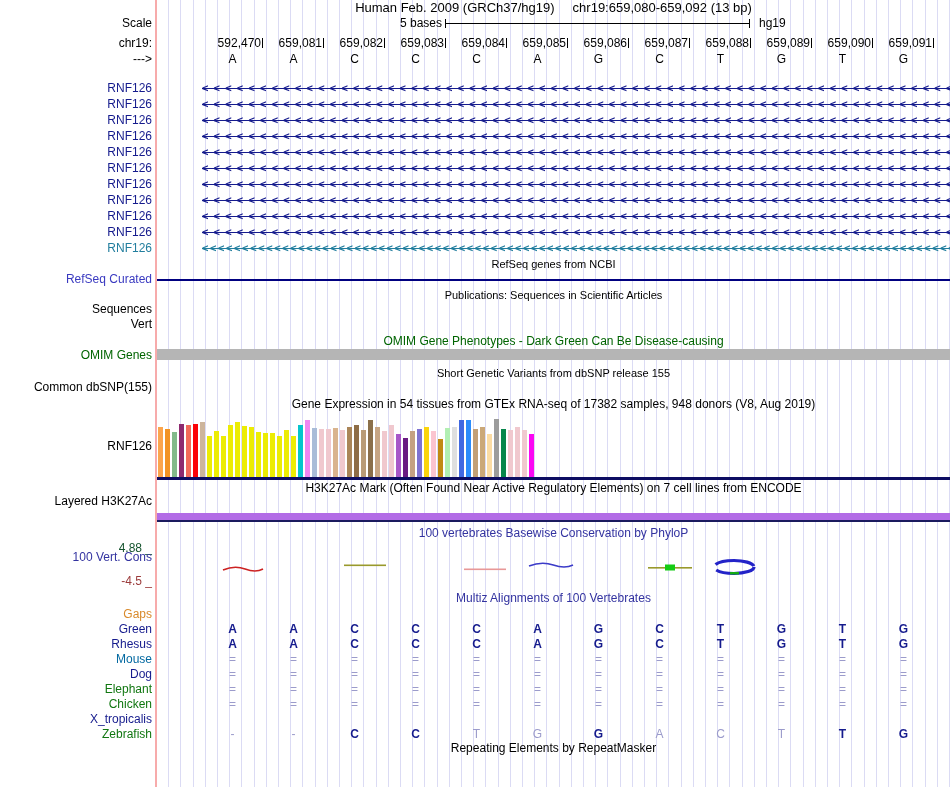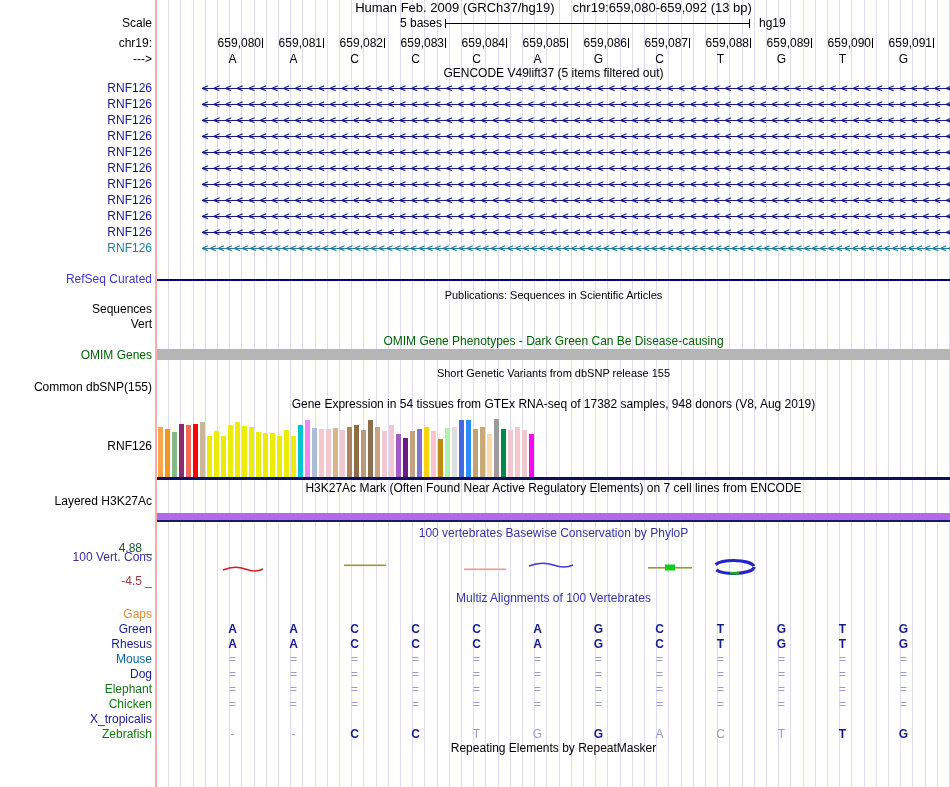--- a/index.html
+++ b/index.html
@@ -49,21 +49,21 @@
       <span class="scale-text">5 bases</span>
       <div class="scale-line"></div>
       <span class="scale-genome">hg19</span>
     </div>
   </div>
 
   <div class="row" style="top:36px">
     <div class="lbl">chr19:</div>
     <div class="trk cols" id="pos-cols">
         <div class="cell pos-cell">
-          <span>659,080</span>
+          <span>592,470</span>
           <span class="tick"></span>
         </div>
         <div class="cell pos-cell">
           <span>659,081</span>
           <span class="tick"></span>
         </div>
         <div class="cell pos-cell">
           <span>659,082</span>
           <span class="tick"></span>
         </div>
@@ -119,21 +119,20 @@
         <div class="cell seq-cell">G</div>
         <div class="cell seq-cell">C</div>
         <div class="cell seq-cell">T</div>
         <div class="cell seq-cell">G</div>
         <div class="cell seq-cell">T</div>
         <div class="cell seq-cell">G</div>
         <div class="cell seq-cell">C</div>
       </div>
   </div>
 
-  <div class="ctitle" style="top:66px">GENCODE V49lift37 (5 items filtered out)</div>
   <div id="gencode-rows">
       <div class="row" style="top: 81px;">
         <div class="lbl" style="color: rgb(21, 27, 141);">RNF126</div>
         <div class="trk arrows" style="color: rgb(21, 27, 141); letter-spacing: 5.2px; background-image: linear-gradient(rgb(21, 27, 141), rgb(21, 27, 141));">&lt;&lt;&lt;&lt;&lt;&lt;&lt;&lt;&lt;&lt;&lt;&lt;&lt;&lt;&lt;&lt;&lt;&lt;&lt;&lt;&lt;&lt;&lt;&lt;&lt;&lt;&lt;&lt;&lt;&lt;&lt;&lt;&lt;&lt;&lt;&lt;&lt;&lt;&lt;&lt;&lt;&lt;&lt;&lt;&lt;&lt;&lt;&lt;&lt;&lt;&lt;&lt;&lt;&lt;&lt;&lt;&lt;&lt;&lt;&lt;&lt;&lt;&lt;&lt;&lt;&lt;&lt;&lt;&lt;&lt;&lt;&lt;</div>
       </div>
       <div class="row" style="top: 97px;">
         <div class="lbl" style="color: rgb(21, 27, 141);">RNF126</div>
         <div class="trk arrows" style="color: rgb(21, 27, 141); letter-spacing: 5.2px; background-image: linear-gradient(rgb(21, 27, 141), rgb(21, 27, 141));">&lt;&lt;&lt;&lt;&lt;&lt;&lt;&lt;&lt;&lt;&lt;&lt;&lt;&lt;&lt;&lt;&lt;&lt;&lt;&lt;&lt;&lt;&lt;&lt;&lt;&lt;&lt;&lt;&lt;&lt;&lt;&lt;&lt;&lt;&lt;&lt;&lt;&lt;&lt;&lt;&lt;&lt;&lt;&lt;&lt;&lt;&lt;&lt;&lt;&lt;&lt;&lt;&lt;&lt;&lt;&lt;&lt;&lt;&lt;&lt;&lt;&lt;&lt;&lt;&lt;&lt;&lt;&lt;&lt;&lt;&lt;&lt;</div>
       </div>
       <div class="row" style="top: 113px;">
@@ -167,20 +166,21 @@
       <div class="row" style="top: 225px;">
         <div class="lbl" style="color: rgb(21, 27, 141);">RNF126</div>
         <div class="trk arrows" style="color: rgb(21, 27, 141); letter-spacing: 5.2px; background-image: linear-gradient(rgb(21, 27, 141), rgb(21, 27, 141));">&lt;&lt;&lt;&lt;&lt;&lt;&lt;&lt;&lt;&lt;&lt;&lt;&lt;&lt;&lt;&lt;&lt;&lt;&lt;&lt;&lt;&lt;&lt;&lt;&lt;&lt;&lt;&lt;&lt;&lt;&lt;&lt;&lt;&lt;&lt;&lt;&lt;&lt;&lt;&lt;&lt;&lt;&lt;&lt;&lt;&lt;&lt;&lt;&lt;&lt;&lt;&lt;&lt;&lt;&lt;&lt;&lt;&lt;&lt;&lt;&lt;&lt;&lt;&lt;&lt;&lt;&lt;&lt;&lt;&lt;&lt;&lt;</div>
       </div>
       <div class="row" style="top: 241px;">
         <div class="lbl" style="color: rgb(34, 126, 158);">RNF126</div>
         <div class="trk arrows" style="color: rgb(34, 126, 158); letter-spacing: 1.6px; background-image: linear-gradient(rgb(34, 126, 158), rgb(34, 126, 158));">&lt;&lt;&lt;&lt;&lt;&lt;&lt;&lt;&lt;&lt;&lt;&lt;&lt;&lt;&lt;&lt;&lt;&lt;&lt;&lt;&lt;&lt;&lt;&lt;&lt;&lt;&lt;&lt;&lt;&lt;&lt;&lt;&lt;&lt;&lt;&lt;&lt;&lt;&lt;&lt;&lt;&lt;&lt;&lt;&lt;&lt;&lt;&lt;&lt;&lt;&lt;&lt;&lt;&lt;&lt;&lt;&lt;&lt;&lt;&lt;&lt;&lt;&lt;&lt;&lt;&lt;&lt;&lt;&lt;&lt;&lt;&lt;&lt;&lt;&lt;&lt;&lt;&lt;&lt;&lt;&lt;&lt;&lt;&lt;&lt;&lt;&lt;&lt;&lt;&lt;&lt;&lt;&lt;&lt;&lt;&lt;&lt;&lt;&lt;&lt;&lt;&lt;&lt;&lt;&lt;&lt;&lt;&lt;&lt;&lt;</div>
       </div>
     </div>
 
+  <div class="ctitle small" style="top:257px">RefSeq genes from NCBI</div>
   <div class="row" style="top:272px">
     <div class="lbl" id="refseq-lbl" style="color: rgb(57, 57, 192);">RefSeq Curated</div>
   </div>
   <div class="hline" id="refseq-line" style="top: 279px; height: 1.5px; background: rgb(0, 0, 128);"></div>
 
   <div class="ctitle small" style="top:288px">Publications: Sequences in Scientific Articles</div>
   <div class="row" style="top:302px">
     <div class="lbl">Sequences</div>
   </div>
   <div class="row" style="top:317px">

